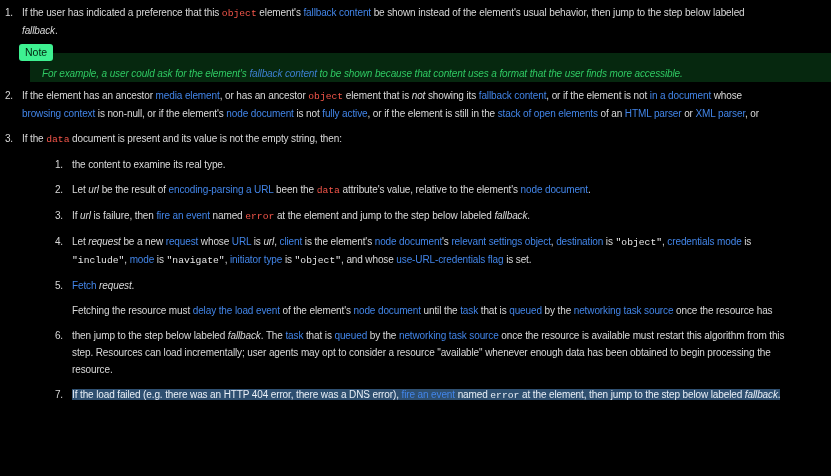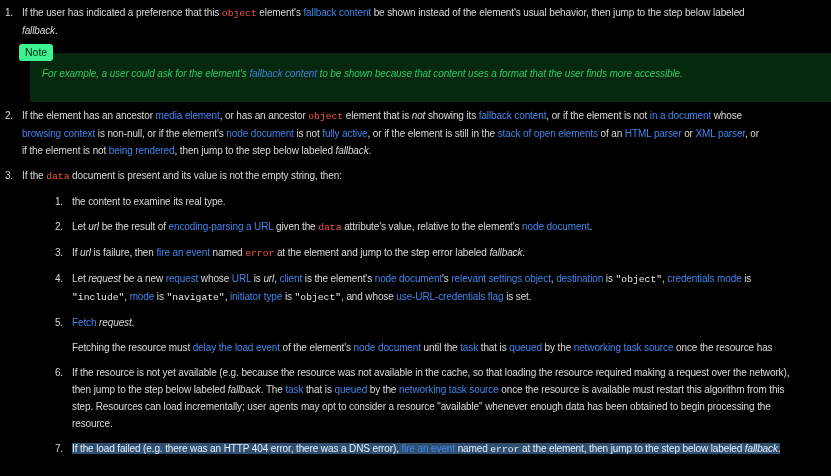--- a/index.html
+++ b/index.html
@@ -38,21 +38,21 @@
     background:#3ef191;color:#00240e;
     font-size:10.5px;line-height:13px;
     padding:2px 6px;border-radius:3px;
     letter-spacing:0;
   }
   .note-box{
     margin-left:18px;
     background:#06280f;
     color:#2fc963;
     font-style:italic;
-    padding:12px 12px 20px 12px;
+    padding:12px 12px 0 12px;
   }
   .note-box .r-a{color:#3d7fd1;}
   
   .hl .line-inner{background:#2e4f70;}
   .hl .line-inner span{color:#e8eff7 !important;}
   .hl .line-inner .r-a{text-decoration-color:#c6d4e2;}
 </style>
 </head>
 <body>
 
@@ -70,45 +70,44 @@
         <div class="para">
           <div class="line"><span class="line-inner"><span class="r-p">For example, a user could ask for the element's </span><a class="r-a">fallback content</a><span class="r-p"> to be shown because that content uses a format that the user finds more accessible.</span></span></div>
         </div>
       </div>
     </div>
     <div class="item ind0">
       <span class="marker">2.</span>
       <div class="para">
         <div class="line"><span class="line-inner"><span class="r-p">If the element has an ancestor </span><a class="r-a">media element</a><span class="r-p">, or has an ancestor </span><span class="r-c">object</span><span class="r-p"> element that is </span><span class="r-i">not</span><span class="r-p"> showing its </span><a class="r-a">fallback content</a><span class="r-p">, or if the element is not </span><a class="r-a">in a document</a><span class="r-p"> whose</span></span></div>
         <div class="line"><span class="line-inner"><a class="r-a">browsing context</a><span class="r-p"> is non-null, or if the element's </span><a class="r-a">node document</a><span class="r-p"> is not </span><a class="r-a">fully active</a><span class="r-p">, or if the element is still in the </span><a class="r-a">stack of open elements</a><span class="r-p"> of an </span><a class="r-a">HTML parser</a><span class="r-p"> or </span><a class="r-a">XML parser</a><span class="r-p">, or</span></span></div>
-        <div class="line"><span class="line-inner"><span class="r-p">if the element is not </span><a class="r-a">being rendered</a><span class="r-p">, then jump to the step below labeled </span><span class="r-i">fallback</span><span class="r-p">.</span></span></div>
       </div>
     </div>
     <div class="item ind0">
       <span class="marker">3.</span>
       <div class="para">
         <div class="line"><span class="line-inner"><span class="r-p">If the </span><span class="r-c">data</span><span class="r-p"> document is present and its value is not the empty string, then:</span></span></div>
       </div>
     </div>
     <div class="item ind1">
       <span class="marker">1.</span>
       <div class="para">
         <div class="line"><span class="line-inner"><span class="r-p">the content to examine its real type.</span></span></div>
       </div>
     </div>
     <div class="item ind1">
       <span class="marker">2.</span>
       <div class="para">
-        <div class="line"><span class="line-inner"><span class="r-p">Let </span><span class="r-v">url</span><span class="r-p"> be the result of </span><a class="r-a">encoding-parsing a URL</a><span class="r-p"> given the </span><span class="r-c">data</span><span class="r-p"> attribute's value, relative to the element's </span><a class="r-a">node document</a><span class="r-p">.</span></span></div>
+        <div class="line"><span class="line-inner"><span class="r-p">Let </span><span class="r-v">url</span><span class="r-p"> be the result of </span><a class="r-a">encoding-parsing a URL</a><span class="r-p"> been the </span><span class="r-c">data</span><span class="r-p"> attribute's value, relative to the element's </span><a class="r-a">node document</a><span class="r-p">.</span></span></div>
       </div>
     </div>
     <div class="item ind1">
       <span class="marker">3.</span>
       <div class="para">
-        <div class="line"><span class="line-inner"><span class="r-p">If </span><span class="r-v">url</span><span class="r-p"> is failure, then </span><a class="r-a">fire an event</a><span class="r-p"> named </span><span class="r-c">error</span><span class="r-p"> at the element and jump to the step error labeled </span><span class="r-i">fallback</span><span class="r-p">.</span></span></div>
+        <div class="line"><span class="line-inner"><span class="r-p">If </span><span class="r-v">url</span><span class="r-p"> is failure, then </span><a class="r-a">fire an event</a><span class="r-p"> named </span><span class="r-c">error</span><span class="r-p"> at the element and jump to the step below labeled </span><span class="r-i">fallback</span><span class="r-p">.</span></span></div>
       </div>
     </div>
     <div class="item ind1">
       <span class="marker">4.</span>
       <div class="para">
         <div class="line"><span class="line-inner"><span class="r-p">Let </span><span class="r-v">request</span><span class="r-p"> be a new </span><a class="r-a">request</a><span class="r-p"> whose </span><a class="r-a">URL</a><span class="r-p"> is </span><span class="r-v">url</span><span class="r-p">, </span><a class="r-a">client</a><span class="r-p"> is the element's </span><a class="r-a">node document</a><span class="r-p">'s </span><a class="r-a">relevant settings object</a><span class="r-p">, </span><a class="r-a">destination</a><span class="r-p"> is </span><span class="r-m">"object"</span><span class="r-p">, </span><a class="r-a">credentials mode</a><span class="r-p"> is</span></span></div>
         <div class="line"><span class="line-inner"><span class="r-m">"include"</span><span class="r-p">, </span><a class="r-a">mode</a><span class="r-p"> is </span><span class="r-m">"navigate"</span><span class="r-p">, </span><a class="r-a">initiator type</a><span class="r-p"> is </span><span class="r-m">"object"</span><span class="r-p">, and whose </span><a class="r-a">use-URL-credentials flag</a><span class="r-p"> is set.</span></span></div>
       </div>
     </div>
     <div class="item ind1">
@@ -116,21 +115,20 @@
       <div class="para">
         <div class="line"><span class="line-inner"><a class="r-a">Fetch</a><span class="r-p"> </span><span class="r-v">request</span><span class="r-p">.</span></span></div>
       </div>
       <div class="para">
         <div class="line"><span class="line-inner"><span class="r-p">Fetching the resource must </span><a class="r-a">delay the load event</a><span class="r-p"> of the element's </span><a class="r-a">node document</a><span class="r-p"> until the </span><a class="r-a">task</a><span class="r-p"> that is </span><a class="r-a">queued</a><span class="r-p"> by the </span><a class="r-a">networking task source</a><span class="r-p"> once the resource has</span></span></div>
       </div>
     </div>
     <div class="item ind1">
       <span class="marker">6.</span>
       <div class="para">
-        <div class="line"><span class="line-inner"><span class="r-p">If the resource is not yet available (e.g. because the resource was not available in the cache, so that loading the resource required making a request over the network),</span></span></div>
         <div class="line"><span class="line-inner"><span class="r-p">then jump to the step below labeled </span><span class="r-i">fallback</span><span class="r-p">. The </span><a class="r-a">task</a><span class="r-p"> that is </span><a class="r-a">queued</a><span class="r-p"> by the </span><a class="r-a">networking task source</a><span class="r-p"> once the resource is available must restart this algorithm from this</span></span></div>
         <div class="line"><span class="line-inner"><span class="r-p">step. Resources can load incrementally; user agents may opt to consider a resource "available" whenever enough data has been obtained to begin processing the</span></span></div>
         <div class="line"><span class="line-inner"><span class="r-p">resource.</span></span></div>
       </div>
     </div>
     <div class="item ind1 hl">
       <span class="marker">7.</span>
       <div class="para">
         <div class="line"><span class="line-inner"><span class="r-p">If the load failed (e.g. there was an HTTP 404 error, there was a DNS error), </span><a class="r-a">fire an event</a><span class="r-p"> named </span><span class="r-c">error</span><span class="r-p"> at the element, then jump to the step below labeled </span><span class="r-i">fallback</span><span class="r-p">.</span></span></div>
       </div>

